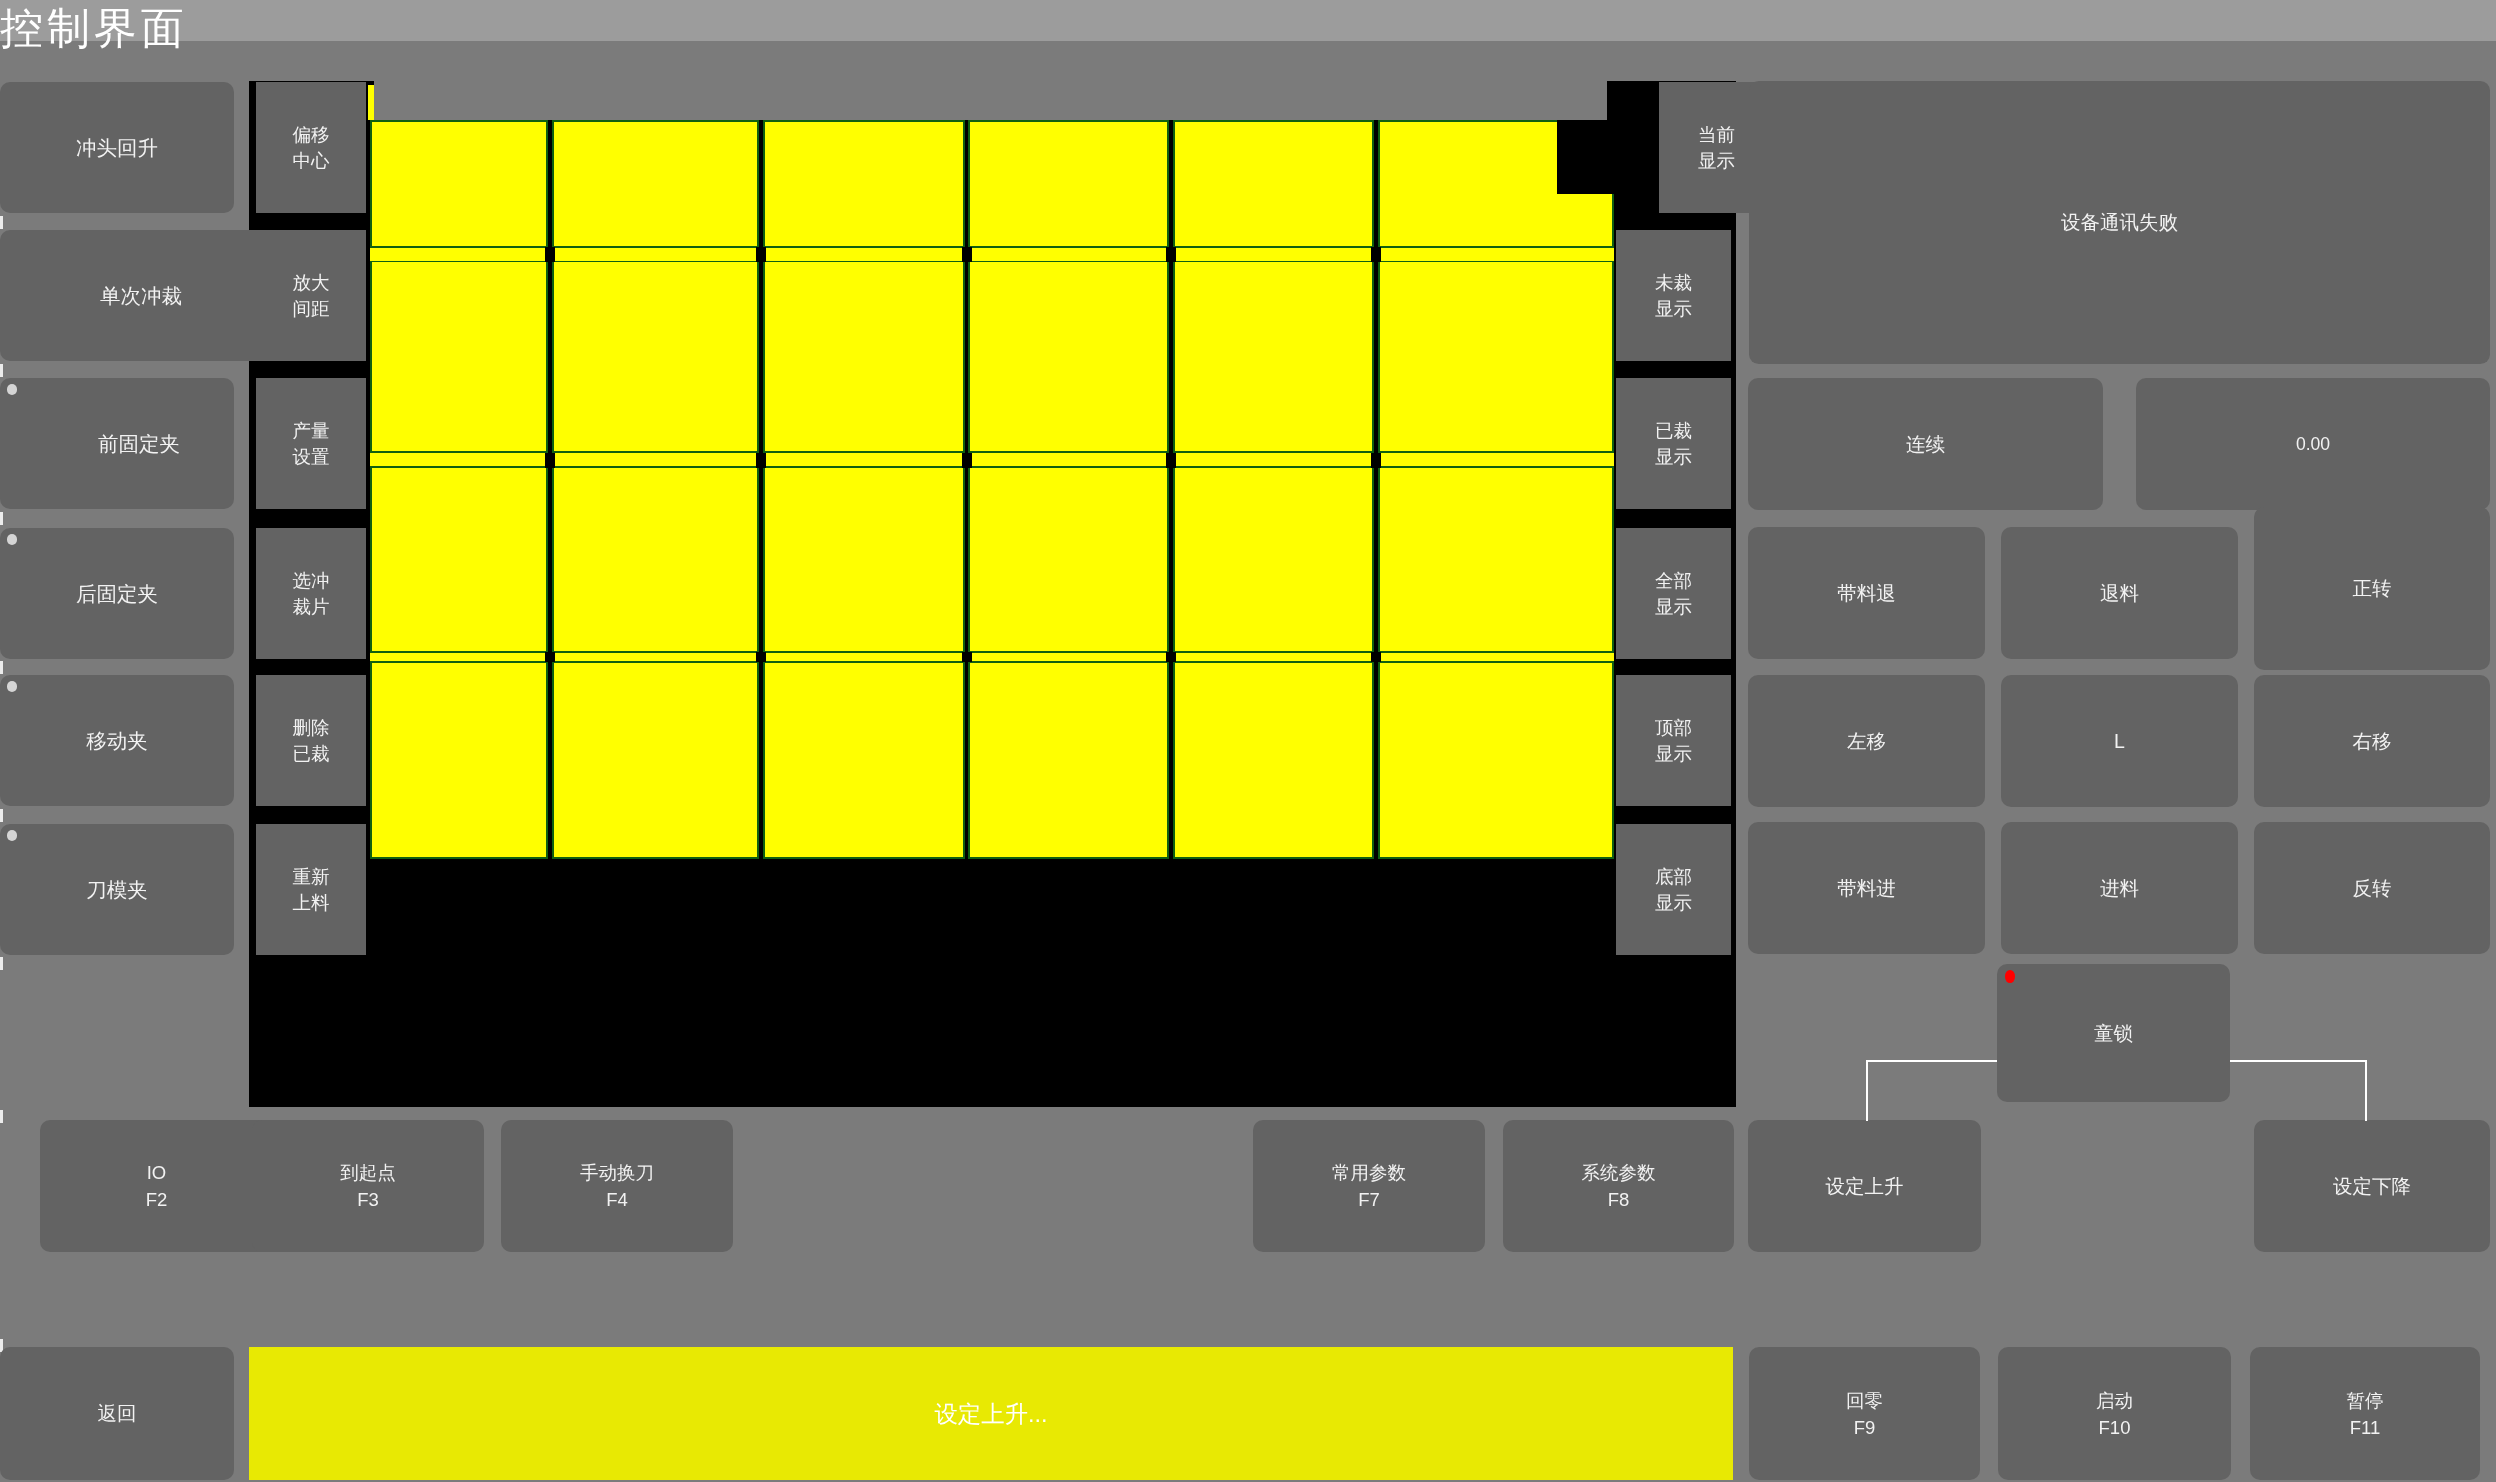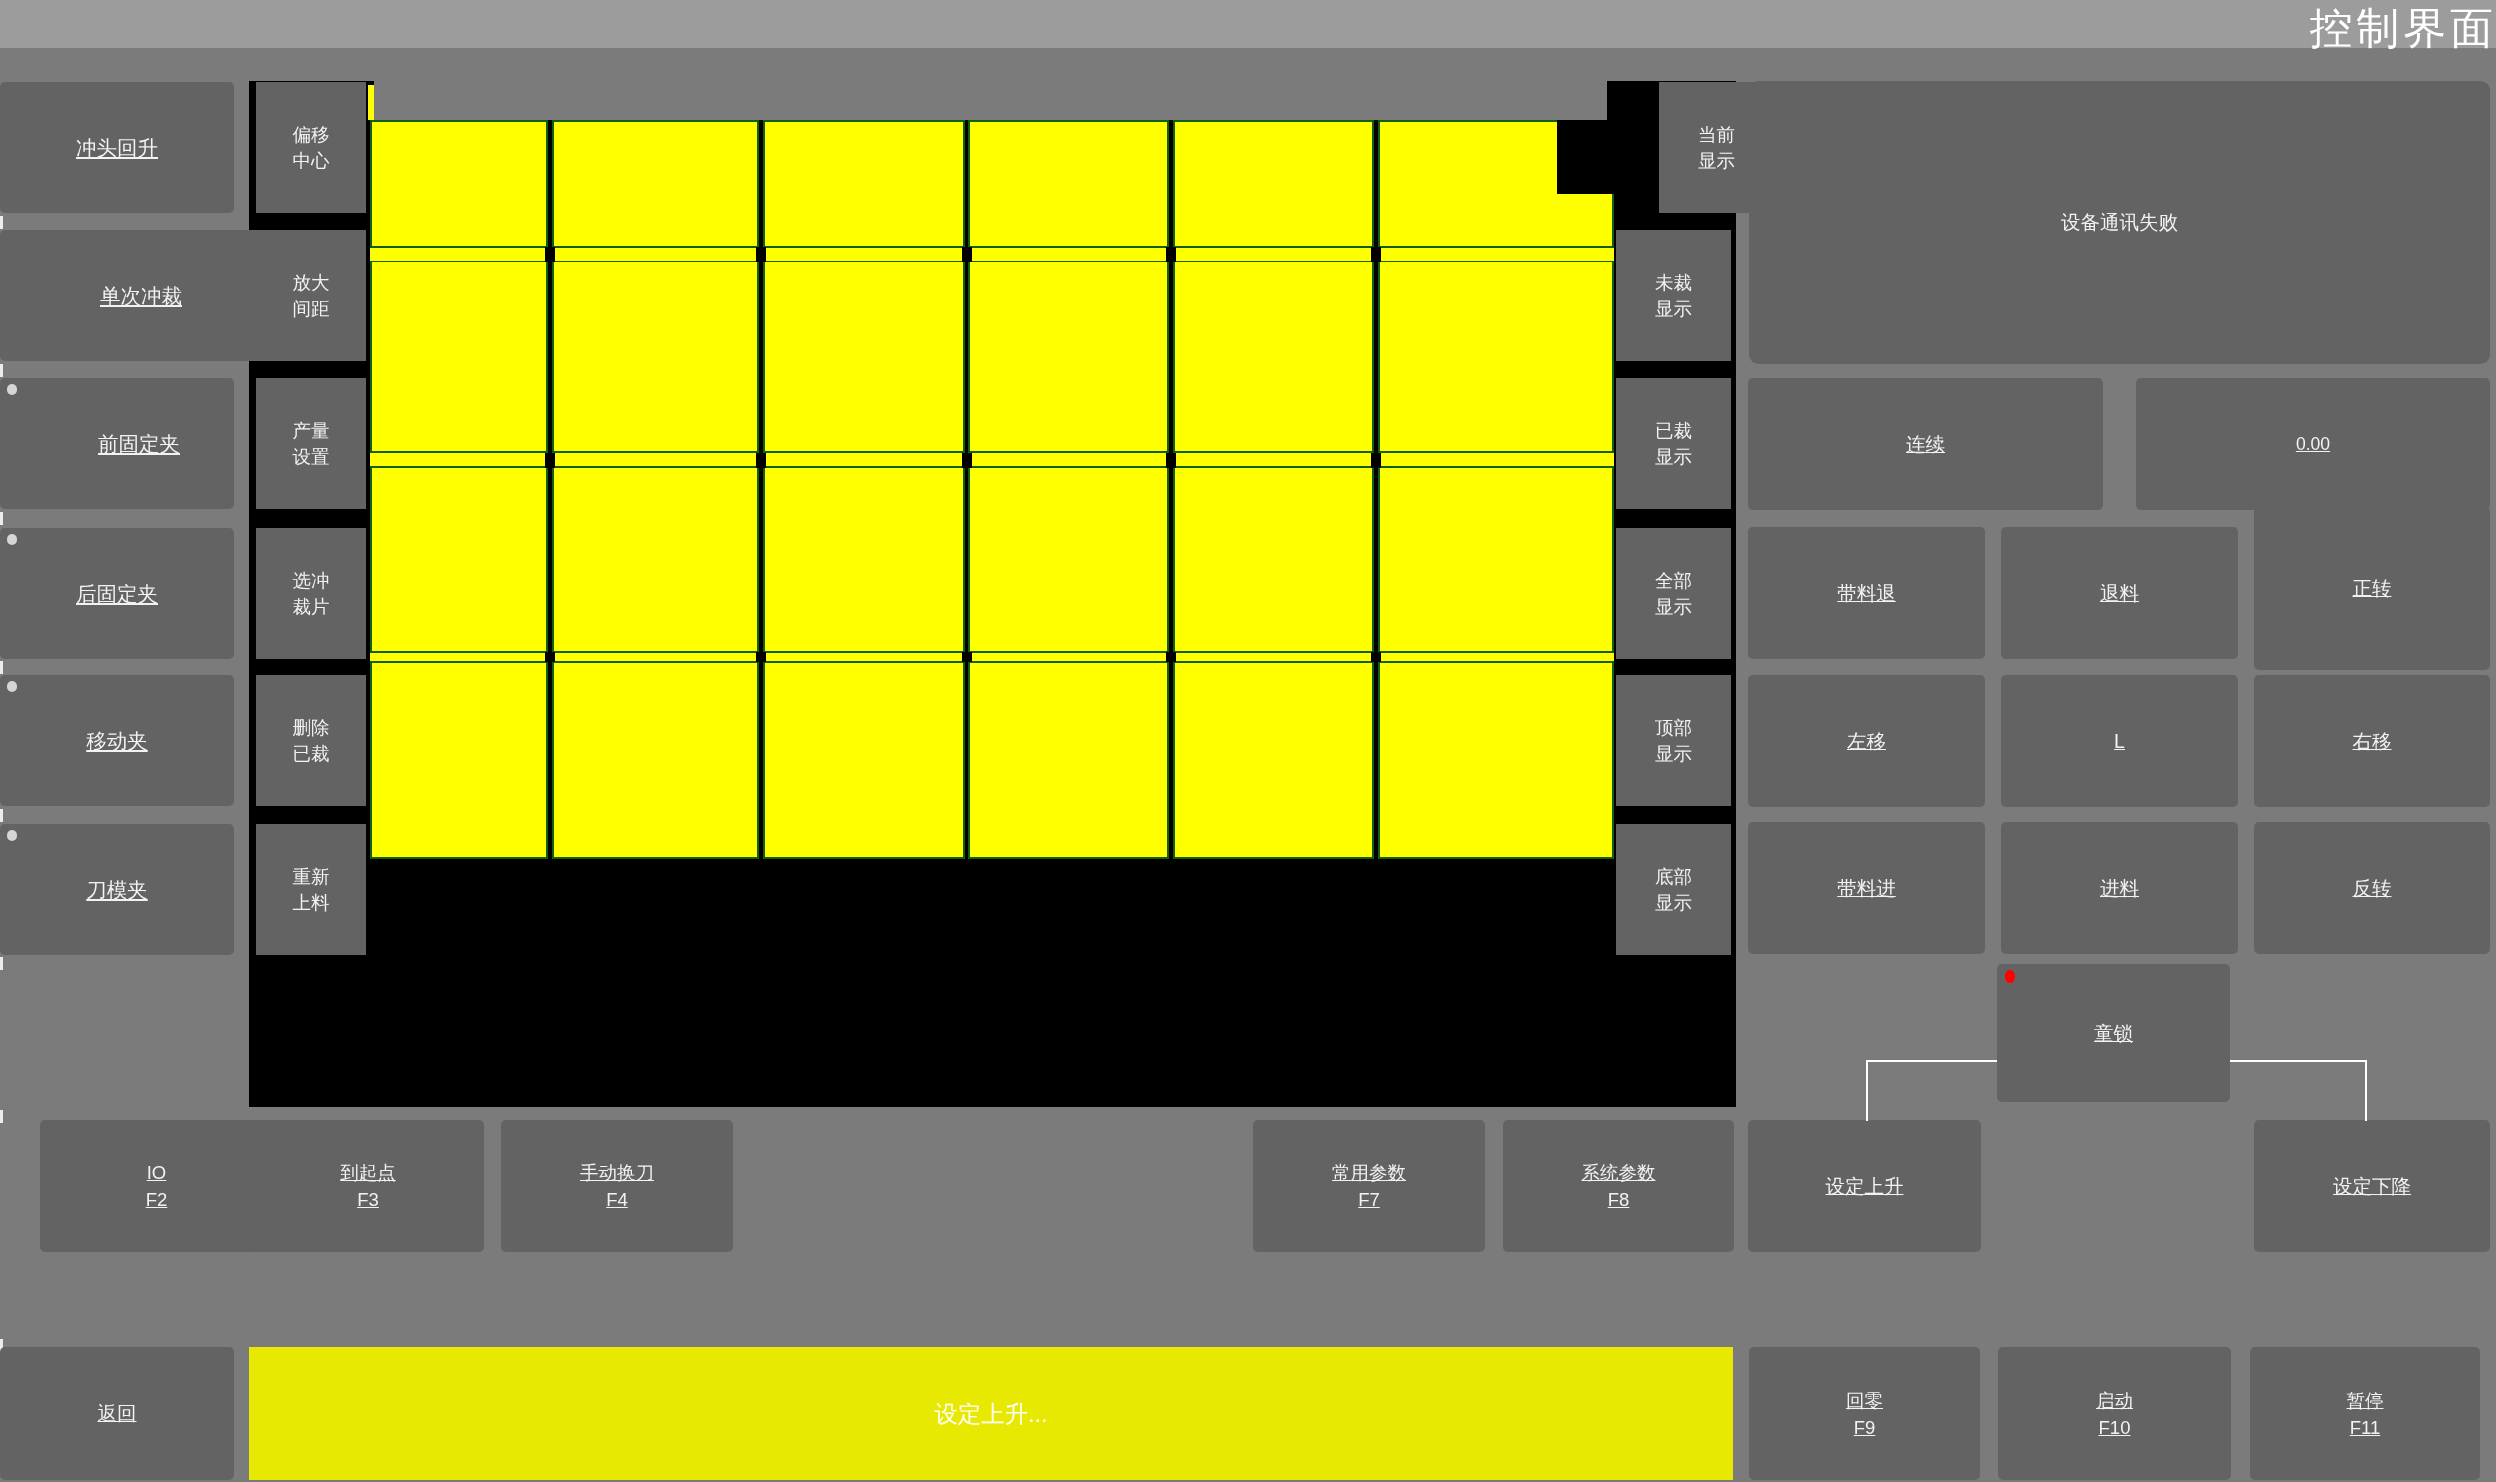--- a/index.html
+++ b/index.html
@@ -3,38 +3,38 @@
 <meta charset="utf-8">
 <style>
   html,body { margin:0; padding:0; }
   body {
     width:2497px; height:1482px; position:relative; overflow:hidden;
     background:#7b7b7b;
     font-family:"Liberation Sans", sans-serif;
   }
   #screen { position:absolute; left:0; top:0; width:2497px; height:1482px; }
   .titlebar {
-    position:absolute; left:0; top:0; width:2497px; height:48px;
-    background:#9c9c9c; text-align:right;
+    position:absolute; left:0; top:0; width:2497px; height:41px;
+    background:#9c9c9c; text-align:left;
   }
   .titlebar span {
     font-family:"DejaVu Serif", serif; font-size:43px; color:#ffffff;
     line-height:56px; letter-spacing:3.9px;
   }
   .canvas {
     position:absolute; left:249px; top:81px; width:1487px; height:1026px;
     background:#000000;
   }
   .btn {
     position:absolute; background:#636363; color:#f2f2f2;
     display:flex; align-items:center; justify-content:center;
     text-align:center; font-size:19.5px; line-height:27px;
     white-space:pre-line; box-sizing:border-box;
   }
-  .rounded { border-radius:5px;text-decoration:underline; }
+  .rounded { border-radius:10px; }
   .dot {
     position:absolute; left:6.8px; top:5.9px; width:10.7px; height:10.7px;
     border-radius:50%; background:#d5d5d5;
   }
   .reddot {
     position:absolute; left:7.8px; top:5.9px; width:9.8px; height:12.7px;
     border-radius:50%; background:#ff0000;
   }
   .piece {
     position:absolute; background:#ffff00;

